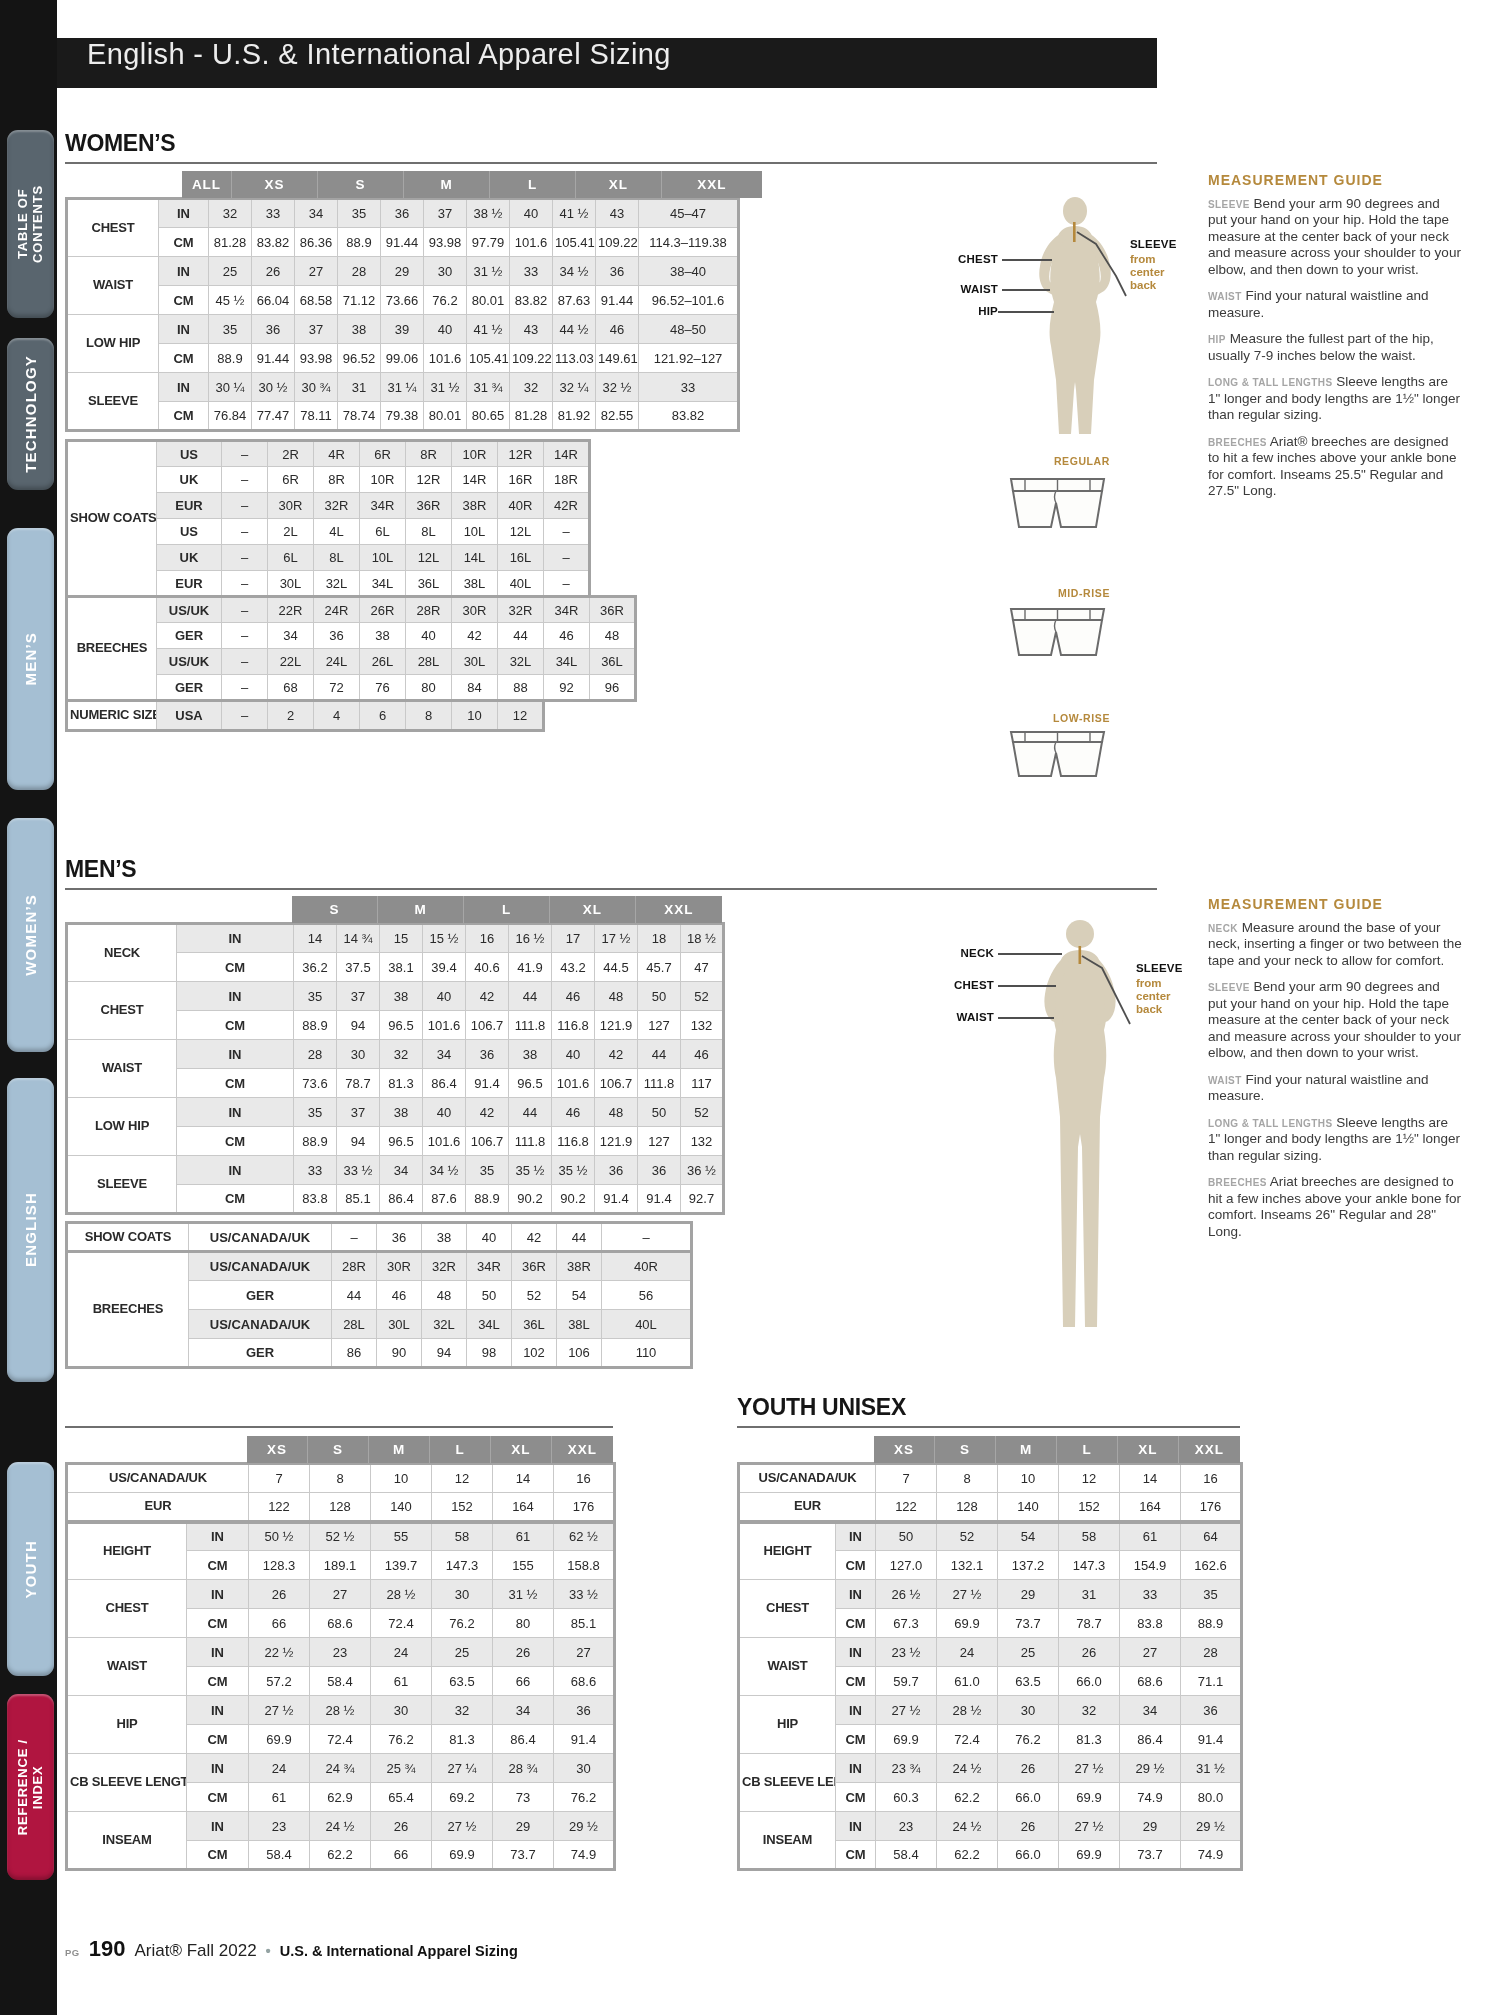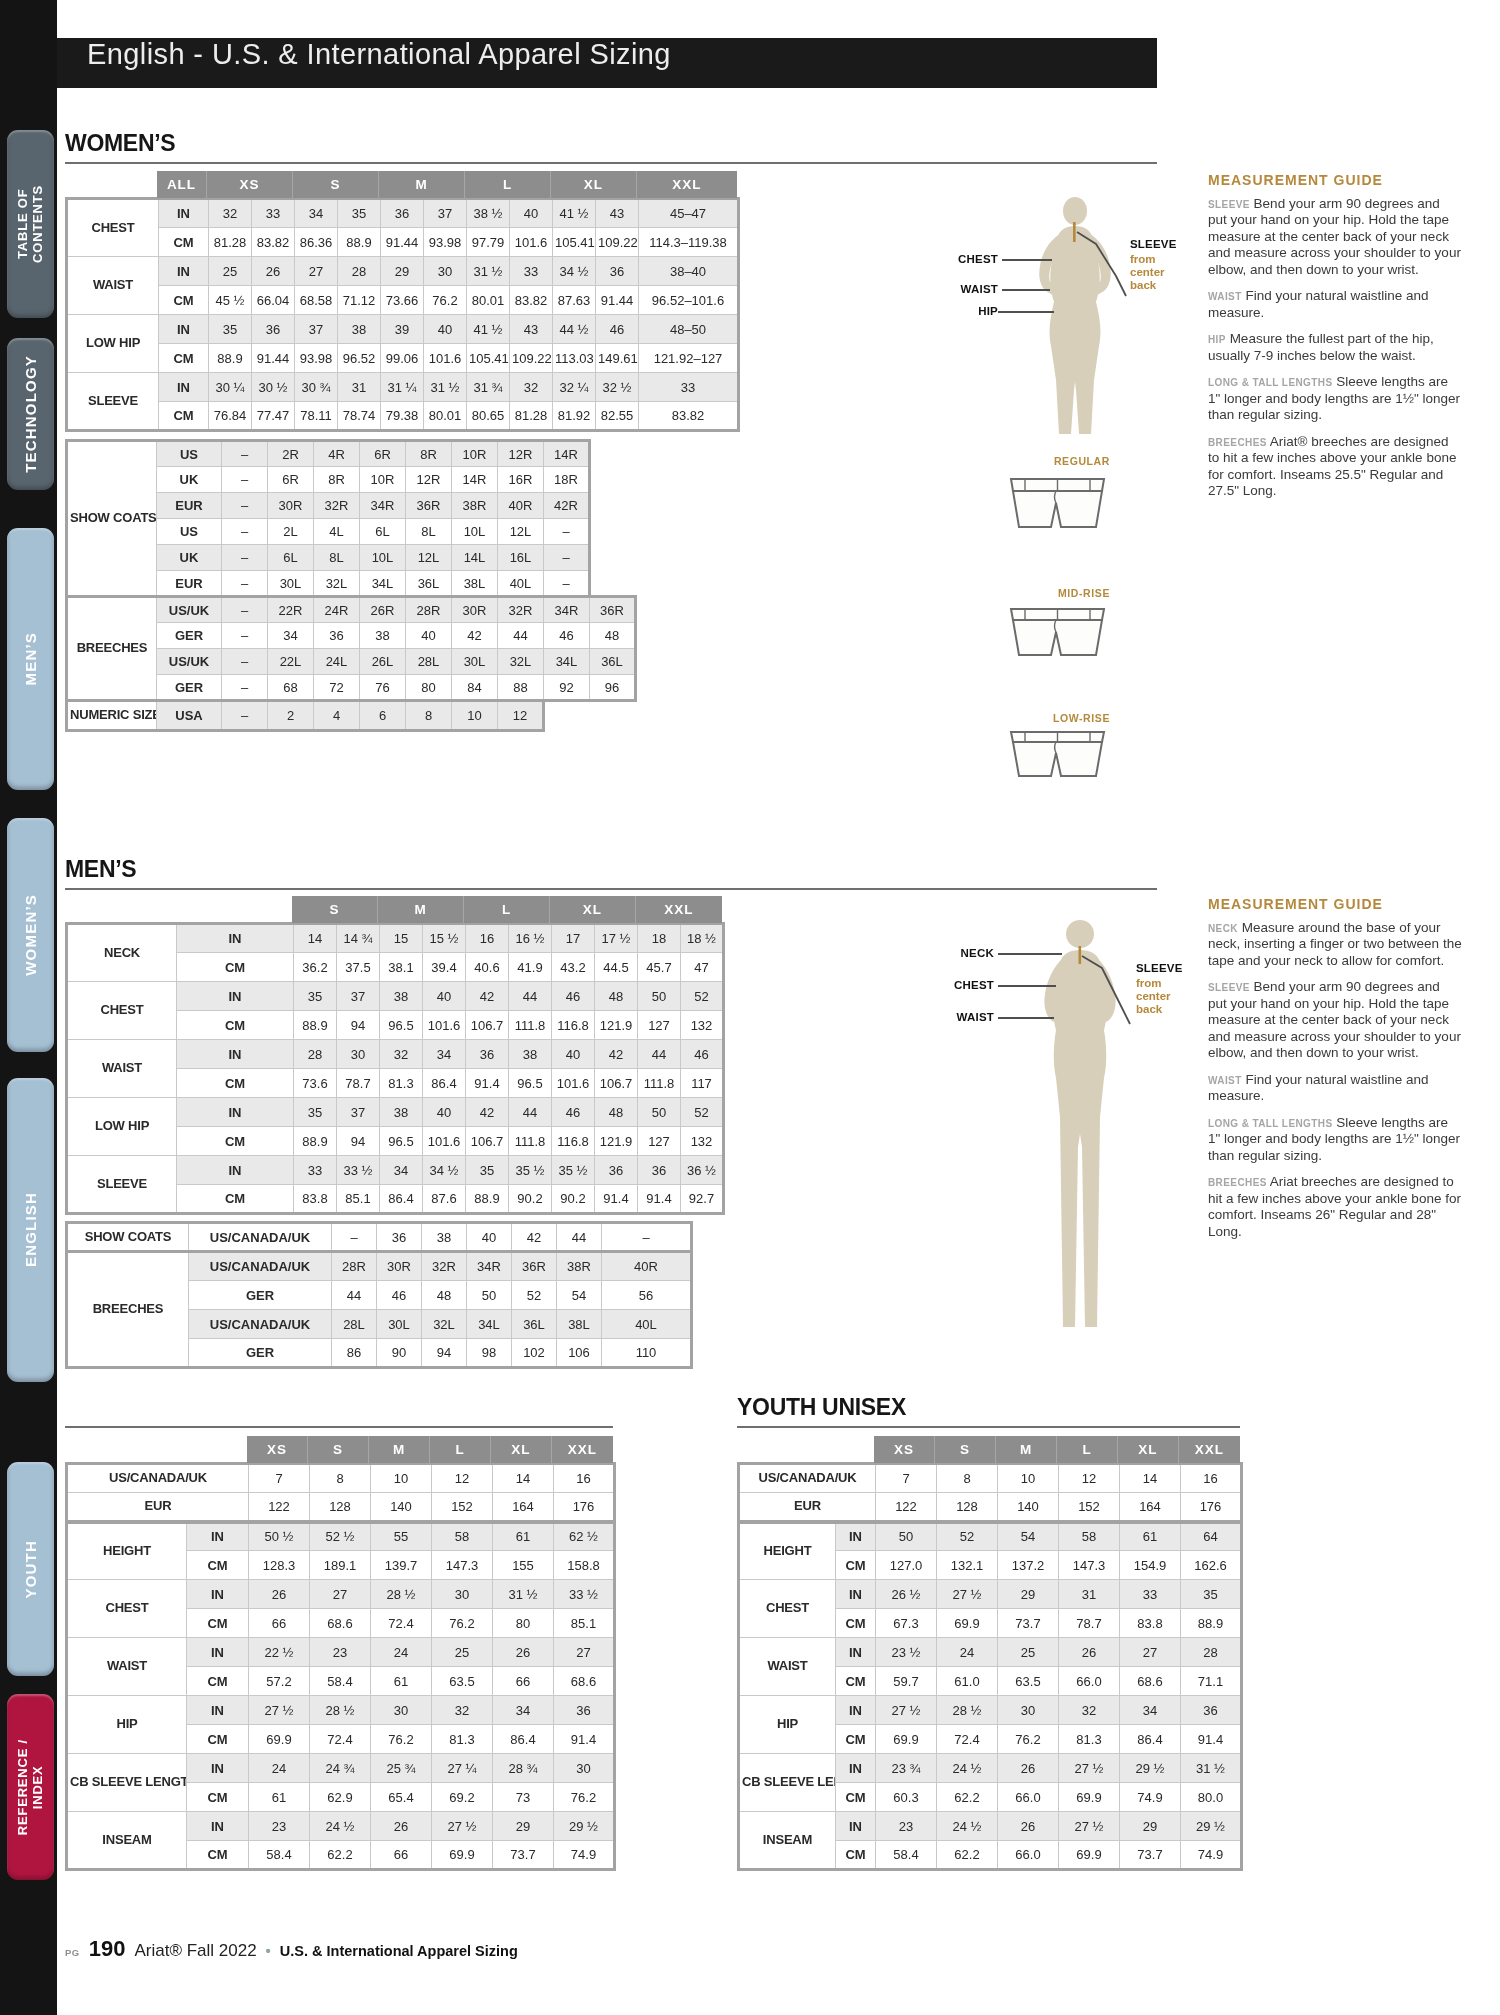--- a/index.html
+++ b/index.html
@@ -88,21 +88,21 @@
 INDEX</span>
     </div>
 
   <div class="title-bar">
     <h1>English - U.S. &amp; International Apparel Sizing</h1>
   </div>
 
   <div class="sec-h" style="left:65px;top:130px;">WOMEN’S</div>
   <div class="sec-rule" style="left:65px;top:162px;width:1092px;"></div>
   <div class="sztable" id="womens-main-table" style="left:65px;top:171px;">
-      <div class="szhead" style="margin-left: 92px;">
+      <div class="szhead" style="margin-left: 117px;">
         <div class="szhead-cell" style="width: 50px;">ALL</div>
         <div class="szhead-cell" style="width: 86px;">XS</div>
         <div class="szhead-cell" style="width: 86px;">S</div>
         <div class="szhead-cell" style="width: 86px;">M</div>
         <div class="szhead-cell" style="width: 86px;">L</div>
         <div class="szhead-cell" style="width: 86px;">XL</div>
         <div class="szhead-cell" style="width: 100px;">XXL</div>
       </div>
       <table class="szbody" style="width: 672px;">
         <colgroup>

